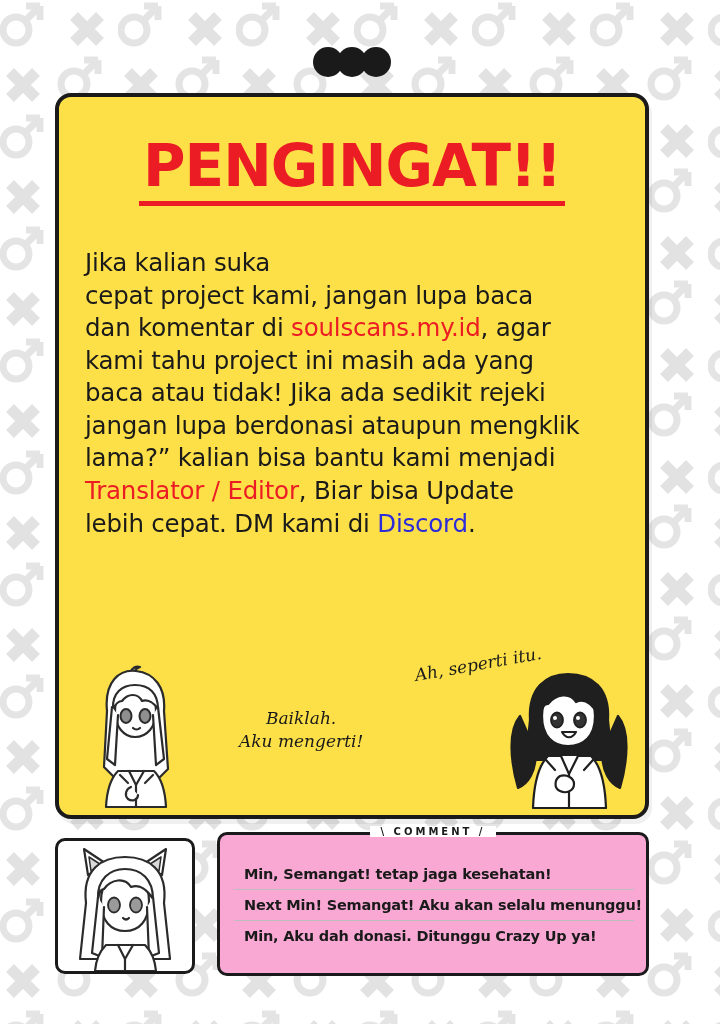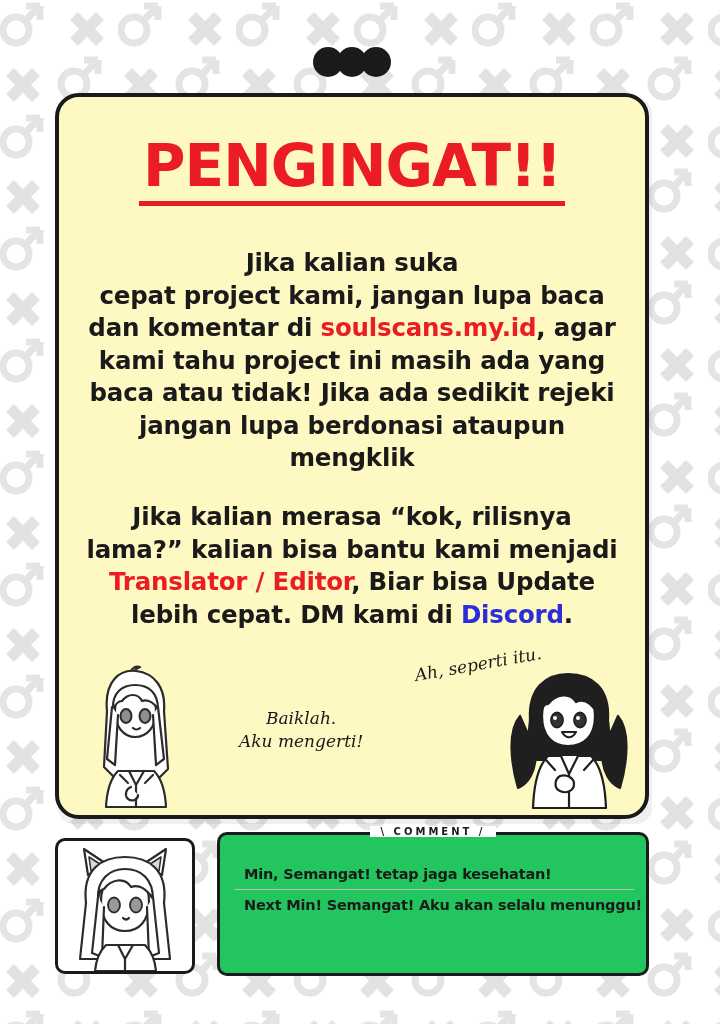--- a/index.html
+++ b/index.html
@@ -26,23 +26,23 @@
     z-index: 0;
   }
 
   
   #main-panel {
     position: absolute;
     left: 55px;
     top: 93px;
     width: 594px;
     height: 726px;
-    background: #fef9c3;
+    background: #fde047;
     border: 4px solid #1a1a1a;
-    border-radius: 24px;
+    border-radius: 16px;
     z-index: 3;
   }
 
   
   #panel-tab {
     position: absolute;
     left: 313px;
     top: 47px;
     width: 78px;
     height: 30px;
@@ -79,24 +79,23 @@
     border-bottom: 5px solid #ec1c24;
     white-space: nowrap;
   }
 
   
   #body-text {
     position: absolute;
     left: 26px;
     right: 26px;
     top: 150px;
-    text-align: center;
     color: #1a1a1a;
     font-family: "DejaVu Sans", sans-serif;
-    font-weight: bold;
+    font-weight: normal;
     font-size: 24.5px;
     line-height: 1.33;
     letter-spacing: -0.2px;
   }
   #body-text p { margin: 0; }
   #body-text .para2 { margin-top: 26px; }
   .red { color: #ec1c24; margin-top: 7px; }
   .blue { color: #2c2cd8; }
   .link-red { color: #ec1c24; }
 
@@ -165,21 +164,21 @@
     border-radius: 10px;
     overflow: hidden;
   }
 
   #comment-box {
     position: absolute;
     left: 162px;
     top: 0;
     width: 432px;
     height: 144px;
-    background: #22c55e;
+    background: #f9a8d4;
     border: 3px solid #1a1a1a;
     border-radius: 10px;
     padding: 24px 12px 8px 14px;
   }
 
   #comment-header {
     position: absolute;
     left: 162px;
     top: -11px;
     width: 432px;
@@ -266,21 +265,20 @@
     </div>
 
     <div id="body-text">
       <p>Jika kalian suka</p>
       <p>cepat project kami, jangan lupa baca</p>
       <p><span>dan komentar di </span><span class="link-red">soulscans.my.id</span><span>, agar</span></p>
       <p>kami tahu project ini masih ada yang</p>
       <p>baca atau tidak! Jika ada sedikit rejeki</p>
       <p>jangan lupa berdonasi ataupun mengklik</p>
 
-      <p class="para2">Jika kalian merasa “kok, rilisnya</p>
       <p>lama?” kalian bisa bantu kami menjadi</p>
       <p><span class="red">Translator / Editor</span><span>, Biar bisa Update</span></p>
       <p><span>lebih cepat. DM kami di </span><span class="blue">Discord</span><span>.</span></p>
     </div>
 
     <div id="char-left" class="char">
       <svg width="130" height="150" viewBox="0 0 130 150">
         <g fill="none" stroke="#2b2b2b" stroke-width="2.2" stroke-linecap="round" stroke-linejoin="round">
 
           <path d="M56 22 C54 12 60 6 66 8 C60 10 58 16 60 22" fill="#ffffff"></path>
@@ -380,20 +378,21 @@
           <path d="M48 104 C42 110 38 118 37 130 L98 130 C97 118 93 110 87 104 Z" fill="#ffffff"></path>
           <path d="M60 104 L67 118 L75 104"></path>
           <path d="M67 118 L67 130"></path>
         </g>
       </svg>
     </div>
 
     <div id="comment-box">
       <div class="comment-item">Min, Semangat! tetap jaga kesehatan!</div>
       <div class="comment-item">Next Min! Semangat! Aku akan selalu menunggu!</div>
+      <div class="comment-item">Min, Aku dah donasi. Ditunggu Crazy Up ya!</div>
     </div>
 
     <div id="comment-header">
       <span class="hdr-inner">
         <span class="slash">\</span>
         <span>COMMENT</span>
         <span class="slash">/</span>
       </span>
     </div>
 

